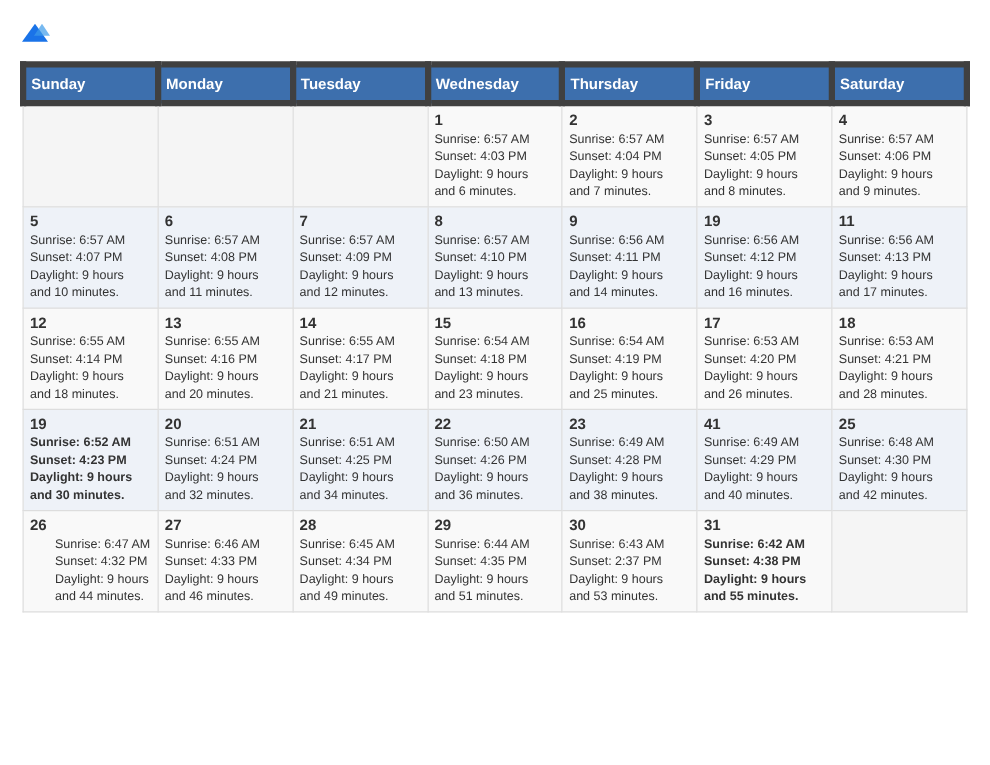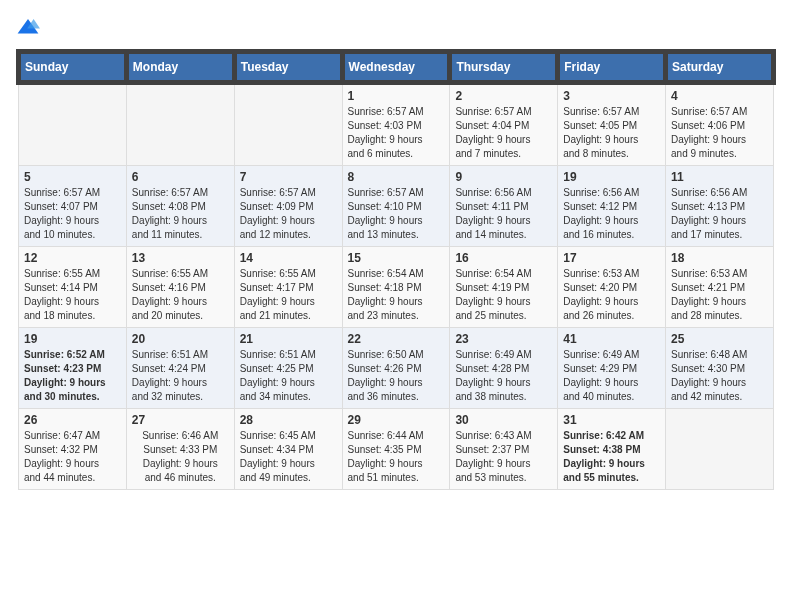--- a/index.html
+++ b/index.html
@@ -307,28 +307,28 @@
           <span class="day-number">25</span>
           <div class="day-info" style="white-space: pre-line;">Sunrise: 6:48 AM
 Sunset: 4:30 PM
 Daylight: 9 hours
 and 42 minutes.</div>
         </td>
       </tr>
       <tr>
         <td>
           <span class="day-number">26</span>
-          <div class="day-info" style="white-space: pre-line;">Sunrise: 6:47 AM
+          <div class="day-info" style="white-space: pre-line; margin-left: 20px;">Sunrise: 6:47 AM
 Sunset: 4:32 PM
 Daylight: 9 hours
 and 44 minutes.</div>
         </td>
         <td>
           <span class="day-number">27</span>
-          <div class="day-info" style="white-space: pre-line; text-align: center;">Sunrise: 6:46 AM
+          <div class="day-info" style="white-space: pre-line;">Sunrise: 6:46 AM
 Sunset: 4:33 PM
 Daylight: 9 hours
 and 46 minutes.</div>
         </td>
         <td>
           <span class="day-number">28</span>
           <div class="day-info" style="white-space: pre-line;">Sunrise: 6:45 AM
 Sunset: 4:34 PM
 Daylight: 9 hours
 and 49 minutes.</div>

